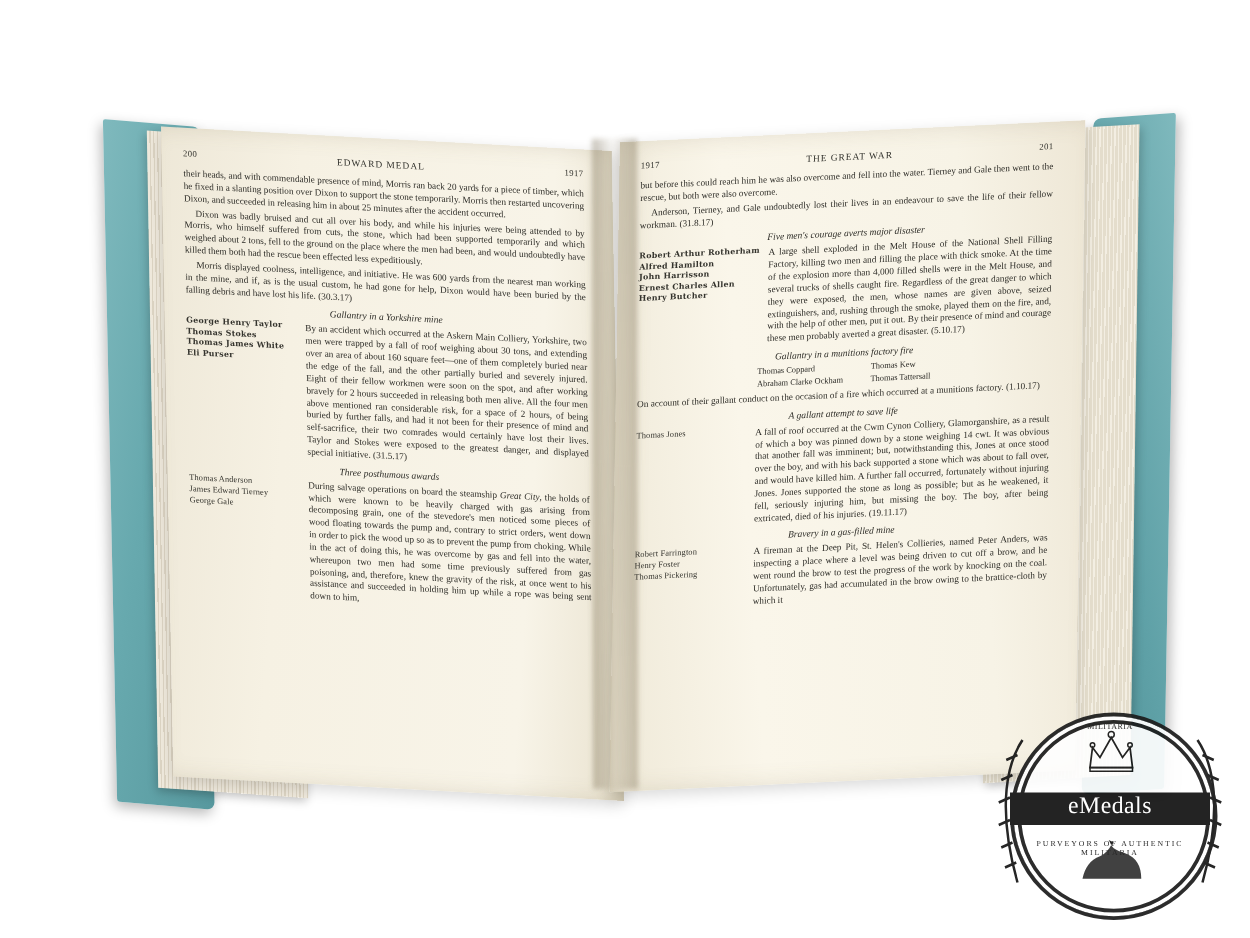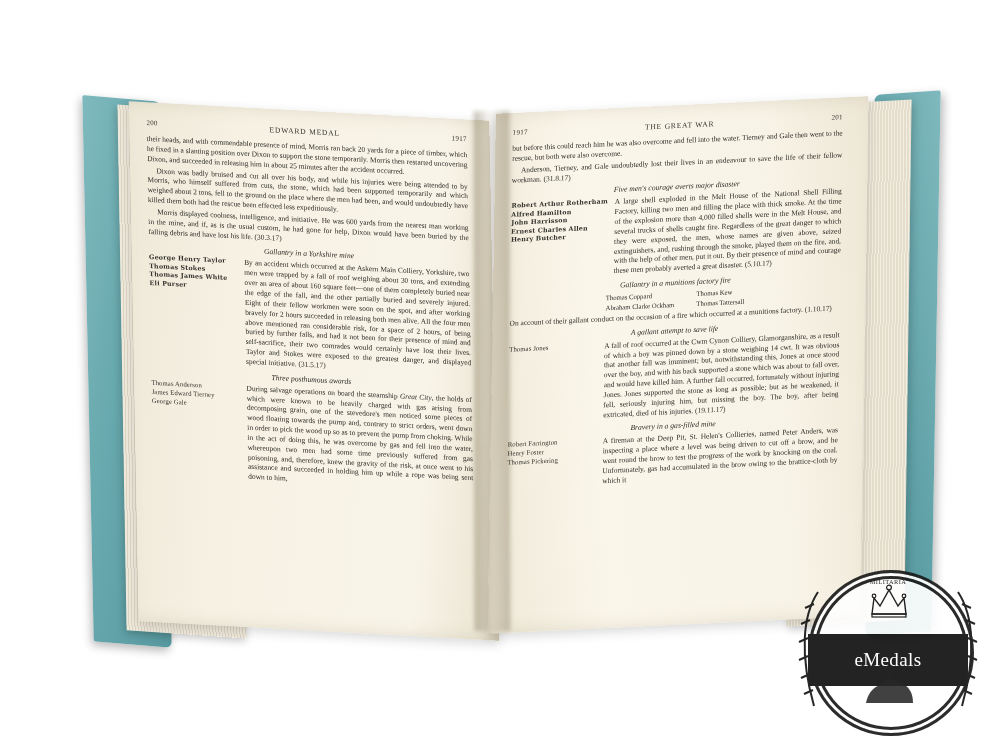--- a/index.html
+++ b/index.html
@@ -225,24 +225,23 @@
     left: 14px; top: 10px;
     width: 160px; height: 160px;
     border-radius: 50%;
     background: #ffffff;
     border: 3px solid #1b1b1b;
     box-shadow: inset 0 0 0 3px #ffffff, inset 0 0 0 6px #1b1b1b;
   }
   .wm-band {
     position: absolute;
     left: 14px; top: 74px;
-    width: 160px; height: 52px;
+    width: 160px; height: 26px;
     background: #111;
     display: flex;
-    align-items: center;
     justify-content: center;
   }
   .wm-band .wm-text {
     color: #fff;
     font-family: "Liberation Serif", serif;
     font-size: 19px;
     letter-spacing: .4px;
   }
   .wm-top {
     position: absolute;

